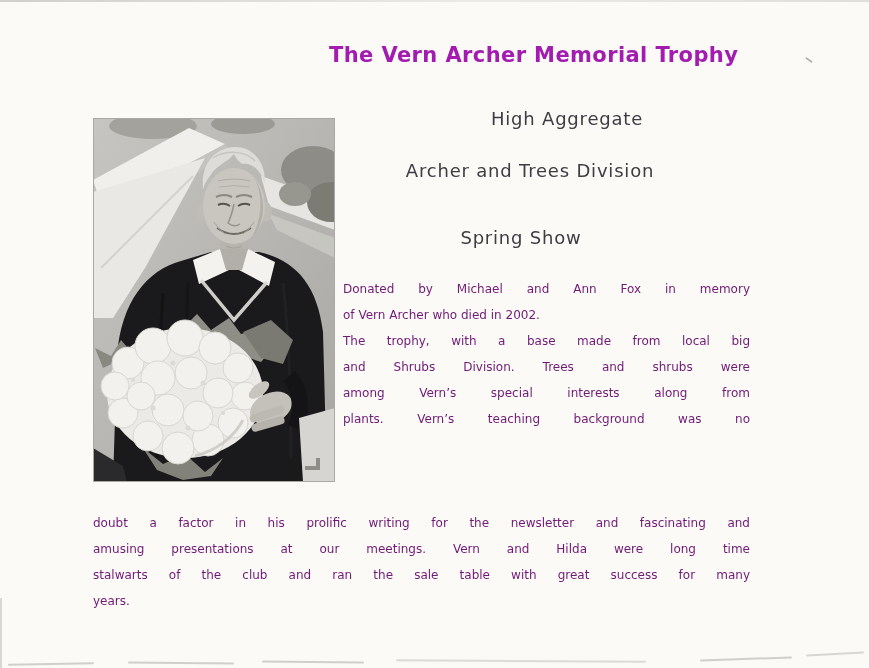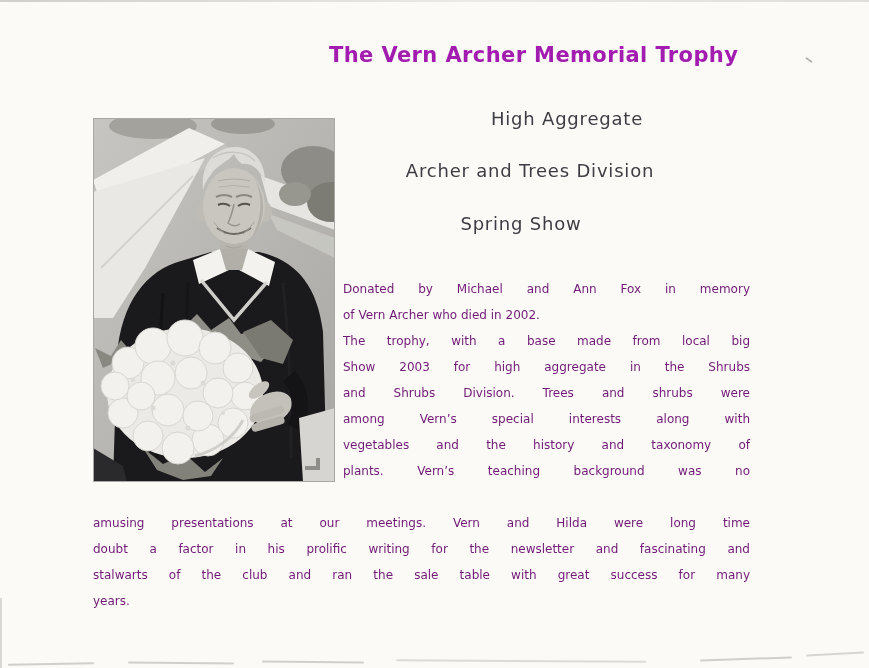--- a/index.html
+++ b/index.html
@@ -13,21 +13,21 @@
     font-size:21px; font-weight:bold; letter-spacing:0.4px;
     line-height:26px; color:#a21caf; white-space:nowrap;text-align:center;
   }
   .heading {
     position:absolute; transform:translateX(-50%);
     font-size:18px; letter-spacing:0.8px; line-height:26px;
     color:#3d3d43; white-space:nowrap;
   }
   .h-agg  { left:527px; top:106px;margin-left:40px; }
   .h-div  { left:530px; top:158px; }
-  .h-show { left:521px; top:211px; }
+  .h-show { left:521px; top:225px; }
 
   .photo { position:absolute; left:93px; top:118px; width:242px; height:364px; }
   .photo svg { display:block; }
 
   .body-wrapped { position:absolute; left:343px; top:276px; width:407px; }
   .body-full    { position:absolute; left:93px;  top:510px; width:657px; }
   .line { height:26px; line-height:26px; font-size:12px; color:#701a75; }
   .line.j { text-align:justify; text-align-last:justify; }
 
   
@@ -163,29 +163,27 @@
   </div>
 
   <div class="heading h-agg">High Aggregate</div>
   <div class="heading h-div">Archer and Trees Division</div>
   <div class="heading h-show">Spring Show</div>
 
   <div class="body-wrapped" id="wrapped-lines">
       <div class="line j">Donated by Michael and Ann Fox in memory</div>
       <div class="line">of Vern Archer who died in 2002.</div>
       <div class="line j">The trophy, with a base made from local big</div>
-      <div class="line j">Show 2003 for high aggregate in the Shrubs</div>
       <div class="line j">and Shrubs Division. Trees and shrubs were</div>
-      <div class="line j">among Vern’s special interests along with</div>
-      <div class="line j">vegetables and the history and taxonomy of</div>
+      <div class="line j">among Vern’s special interests along from</div>
       <div class="line j">plants. Vern’s teaching background was no</div>
     </div>
   <div class="body-full" id="full-lines">
+      <div class="line j">doubt a factor in his prolific writing for the newsletter and fascinating and</div>
       <div class="line j">amusing presentations at our meetings. Vern and Hilda were long time</div>
-      <div class="line j">doubt a factor in his prolific writing for the newsletter and fascinating and</div>
       <div class="line j">stalwarts of the club and ran the sale table with great success for many</div>
       <div class="line">years.</div>
     </div>
 
   <div class="edge-left-bottom"></div>
   <div class="streak s1"></div>
   <div class="streak s2"></div>
   <div class="streak s3"></div>
   <div class="streak s4"></div>
   <div class="streak s5"></div>

